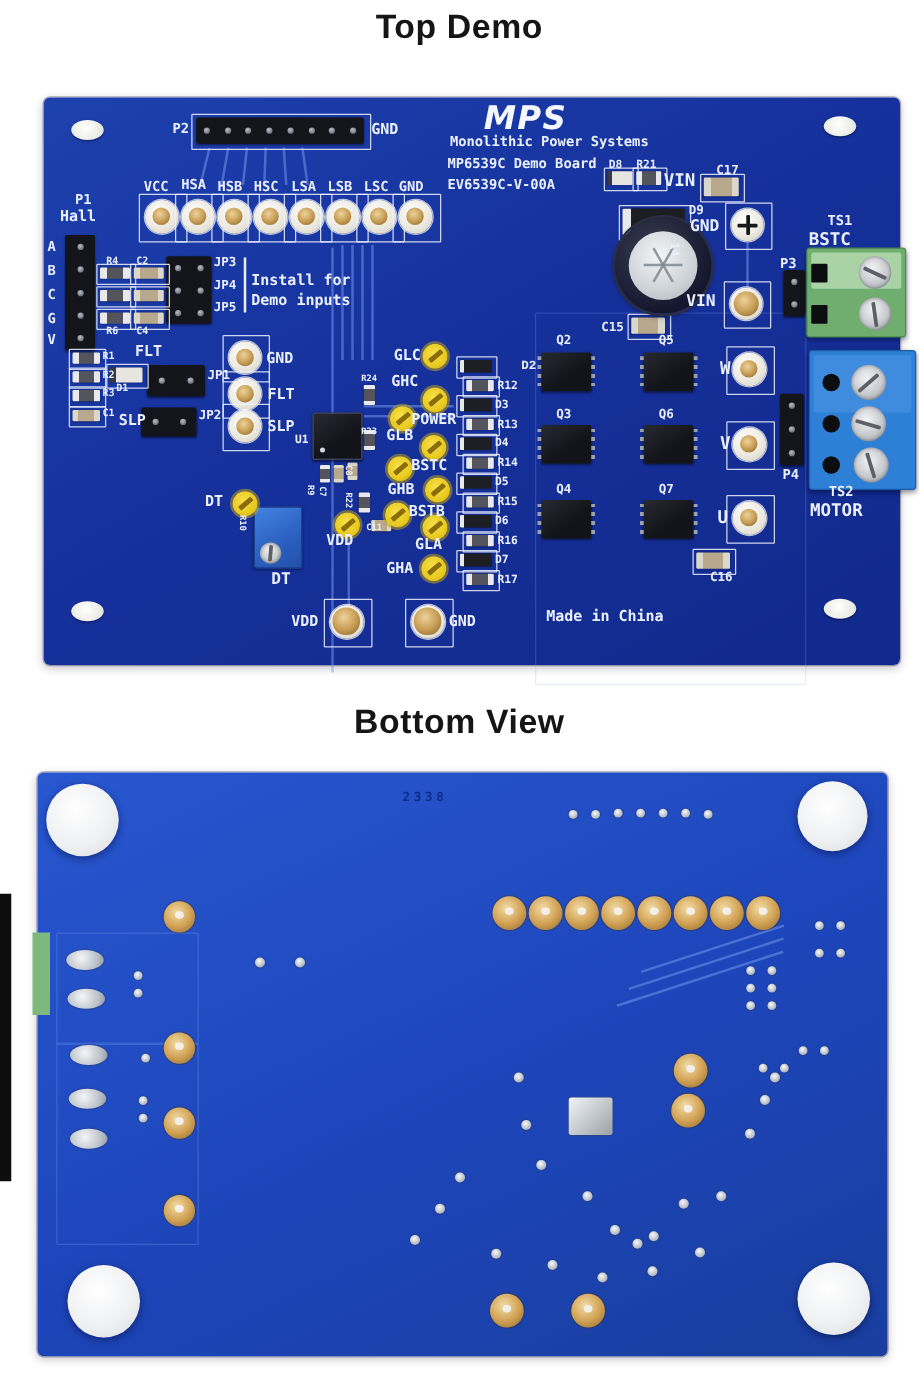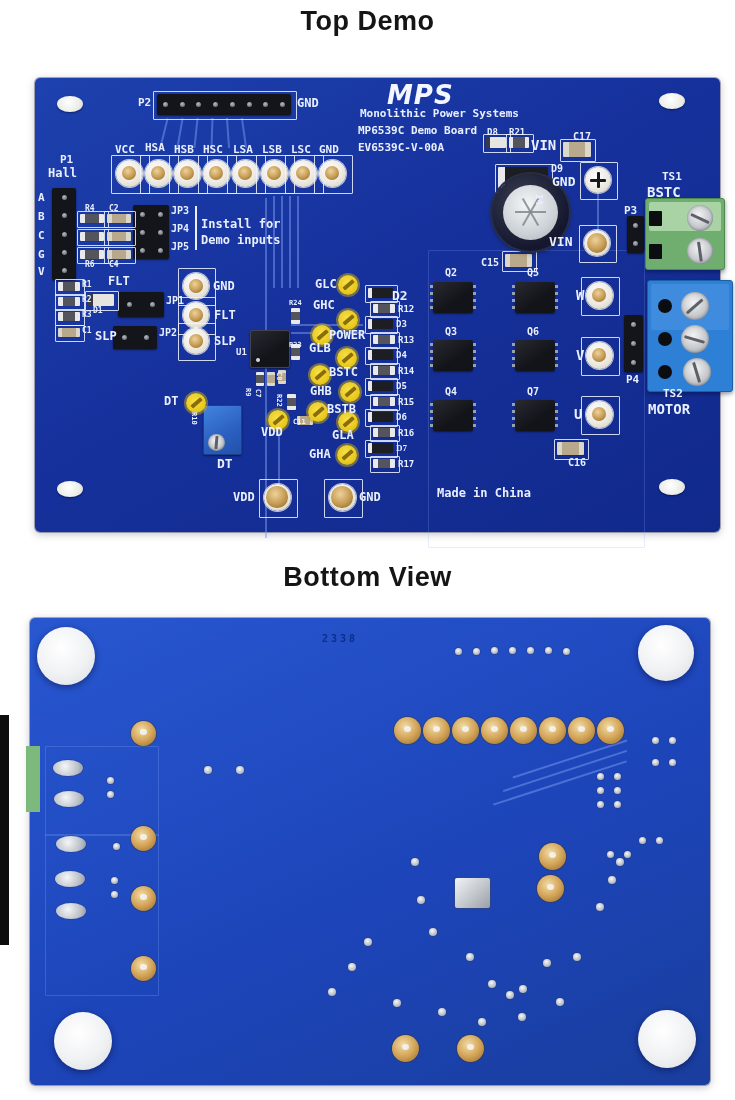--- a/index.html
+++ b/index.html
@@ -445,31 +445,31 @@
     <div class="lbl" style="position: absolute; left: 275px; top: 307px; font-size: 12px;">GHB</div>
     <div class="lbl" style="position: absolute; left: 292px; top: 325px; font-size: 12px;">BSTB</div>
     <div class="lbl" style="position: absolute; left: 226px; top: 348px; font-size: 12px;">VDD</div>
     <div class="lbl" style="position: absolute; left: 297px; top: 351px; font-size: 12px;">GLA</div>
     <div class="lbl" style="position: absolute; left: 274px; top: 370px; font-size: 12px;">GHA</div>
     <div class="lbl" style="position: absolute; left: 258px; top: 341px; font-size: 7px;">C11</div>
     <div class="lbl" style="position: absolute; left: 247px; top: 316px; font-size: 7px; transform: rotate(90deg); transform-origin: left top;">R22</div>
     <div class="lbl" style="position: absolute; left: 216px; top: 310px; font-size: 7px; transform: rotate(90deg); transform-origin: left top;">R9</div>
     <div class="lbl" style="position: absolute; left: 226px; top: 311px; font-size: 7px; transform: rotate(90deg); transform-origin: left top;">C7</div>
     <div class="lbl" style="position: absolute; left: 247px; top: 294px; font-size: 7px; transform: rotate(90deg); transform-origin: left top;">C8</div>
-    <div class="lbl" style="position: absolute; left: 357px; top: 211px; font-size: 13px;">D2</div>
+    <div class="lbl" style="position: absolute; left: 382px; top: 211px; font-size: 10px; font-family: Liberation Mono, monospace;">D2</div>
     <div class="lbl" style="position: absolute; left: 363px; top: 227px; font-size: 9px;">R12</div>
     <div class="lbl" style="position: absolute; left: 361px; top: 242px; font-size: 9px;">D3</div>
     <div class="lbl" style="position: absolute; left: 363px; top: 258px; font-size: 9px;">R13</div>
     <div class="lbl" style="position: absolute; left: 361px; top: 273px; font-size: 9px;">D4</div>
     <div class="lbl" style="position: absolute; left: 363px; top: 289px; font-size: 9px;">R14</div>
     <div class="lbl" style="position: absolute; left: 361px; top: 304px; font-size: 9px;">D5</div>
     <div class="lbl" style="position: absolute; left: 363px; top: 320px; font-size: 9px;">R15</div>
     <div class="lbl" style="position: absolute; left: 361px; top: 335px; font-size: 9px;">D6</div>
     <div class="lbl" style="position: absolute; left: 363px; top: 351px; font-size: 9px;">R16</div>
-    <div class="lbl" style="position: absolute; left: 361px; top: 366px; font-size: 9px; font-family: Liberation Serif, serif;">D7</div>
+    <div class="lbl" style="position: absolute; left: 361px; top: 366px; font-size: 9px;">D7</div>
     <div class="lbl" style="position: absolute; left: 363px; top: 382px; font-size: 9px;">R17</div>
     <div class="lbl" style="position: absolute; left: 129px; top: 317px; font-size: 12px;">DT</div>
     <div class="lbl" style="position: absolute; left: 162px; top: 334px; font-size: 7px; transform: rotate(90deg); transform-origin: left top;">R10</div>
     <div class="lbl" style="position: absolute; left: 182px; top: 379px; font-size: 13px;">DT</div>
     <div class="lbl" style="position: absolute; left: 198px; top: 413px; font-size: 12px;">VDD</div>
     <div class="lbl" style="position: absolute; left: 324px; top: 413px; font-size: 12px;">GND</div>
     <div class="lbl" style="position: absolute; left: 402px; top: 409px; font-size: 12px;">Made in China</div>
   </div>
 
 <div class="title" id="title-bottom" style="top:562px">Bottom View</div>

